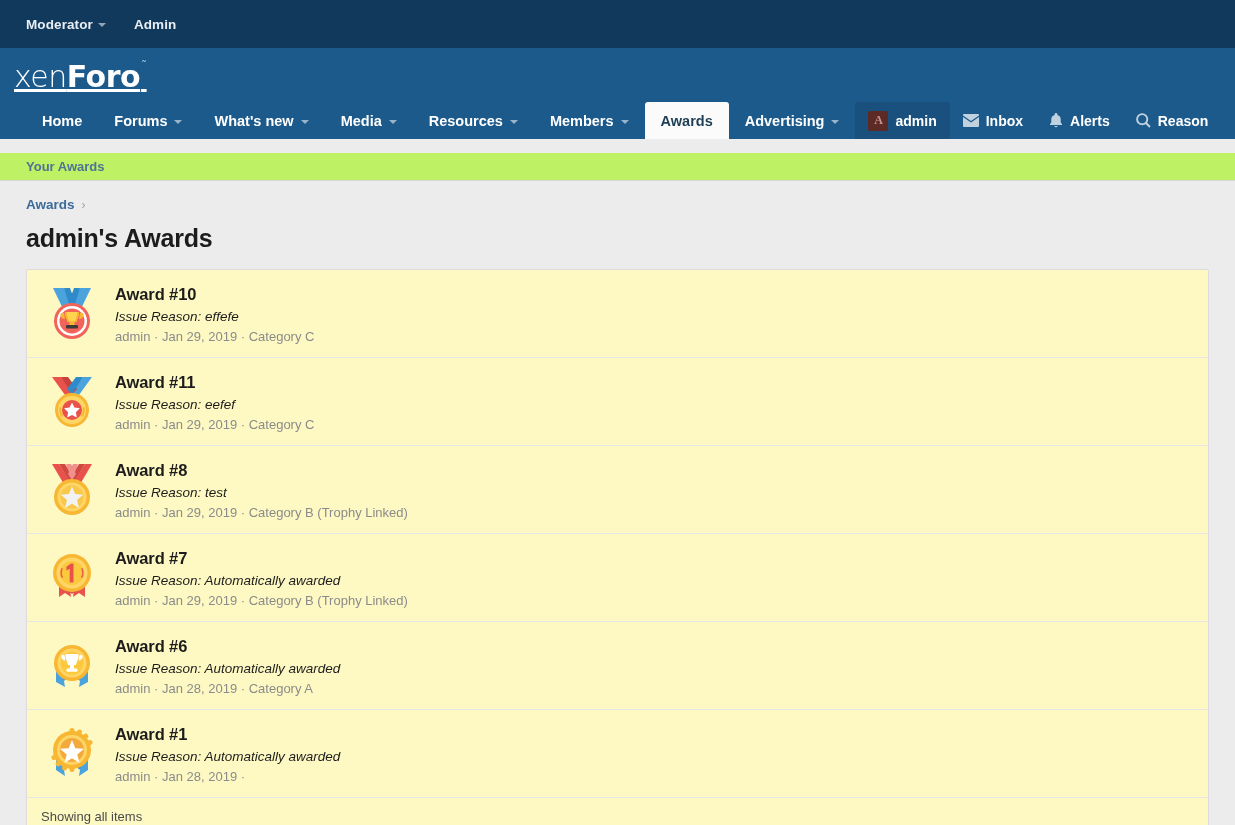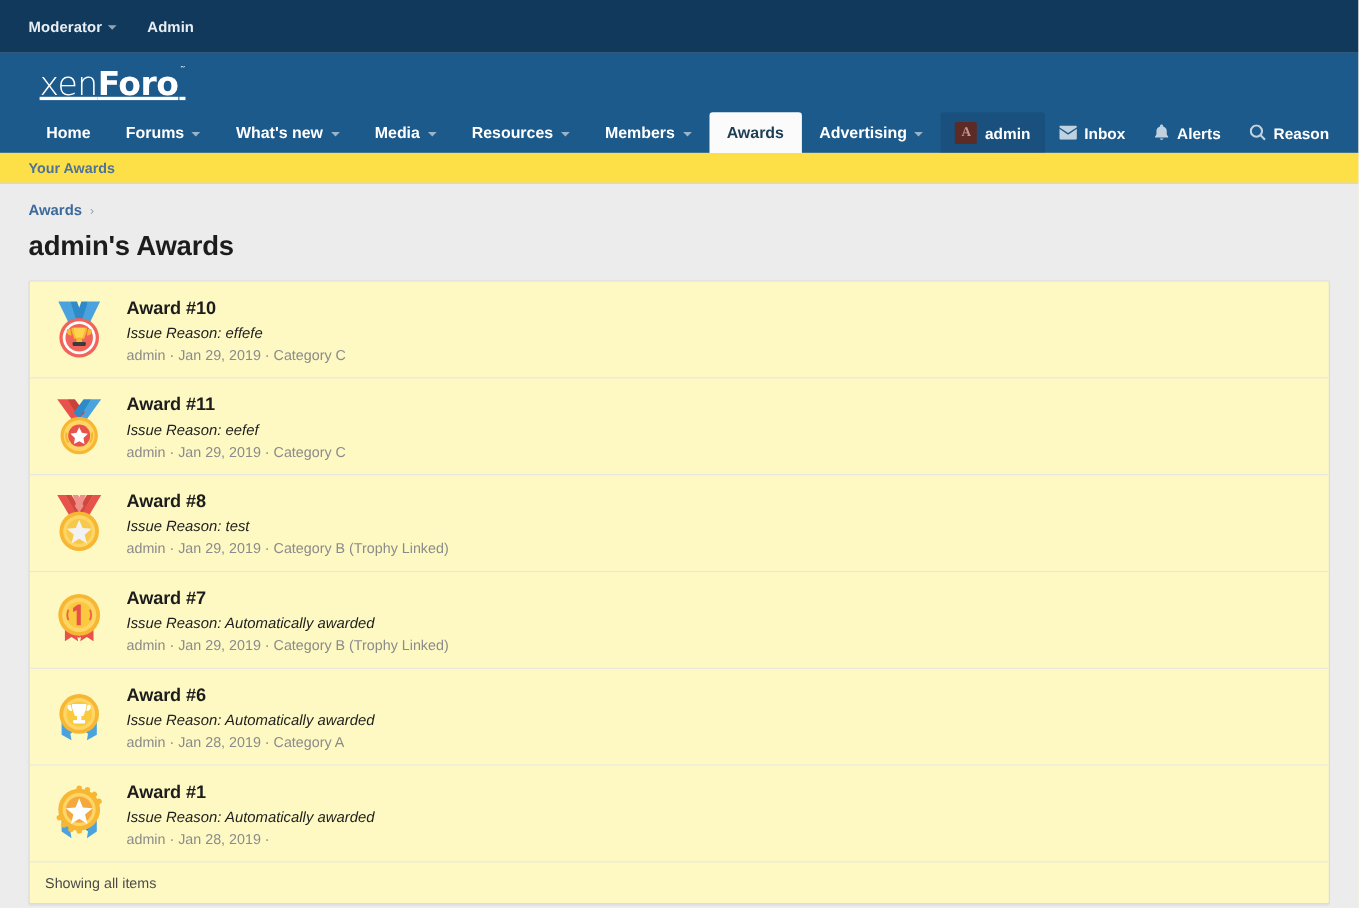--- a/index.html
+++ b/index.html
@@ -37,21 +37,21 @@
     border-right: 4px solid transparent;
     border-top: 4.5px solid rgba(255,255,255,.55);
     position: relative; top: 1px;
   }
 
   
   .header {
     background: #1c5a8c;
     padding-top: 14px;
   }
-  .logo-wrap { padding-left: 36px; }
+  .logo-wrap { padding-left: 14px; }
   .logo {
     font-size: 30px;
     color: #ffffff;
     letter-spacing: -0.5px;
     font-weight: 300;
     display: inline-block;
     position: relative;
     line-height: 1;
     font-family: "DejaVu Sans", sans-serif;
   }
@@ -99,26 +99,27 @@
     font-weight: bold;
     display: flex; align-items: center; justify-content: center;
     border-radius: 2px;
     font-family: "Liberation Serif", serif;
   }
   .ico { display: inline-block; vertical-align: middle; opacity: .72; }
   .ico svg { display: block; }
 
   
   .subnav {
-    background: #fde047;
+    background: #bef264;
     border-bottom: 1px solid #d6d6d6;
     height: 28px;
     display: flex;
     align-items: center;
     padding-left: 26px;
+    margin-top: 14px;
   }
   .subnav a {
     color: #4f7296;
     font-size: 13px;
     font-weight: bold;
     text-decoration: none;
   }
 
   
   .content { padding: 0 26px; }

